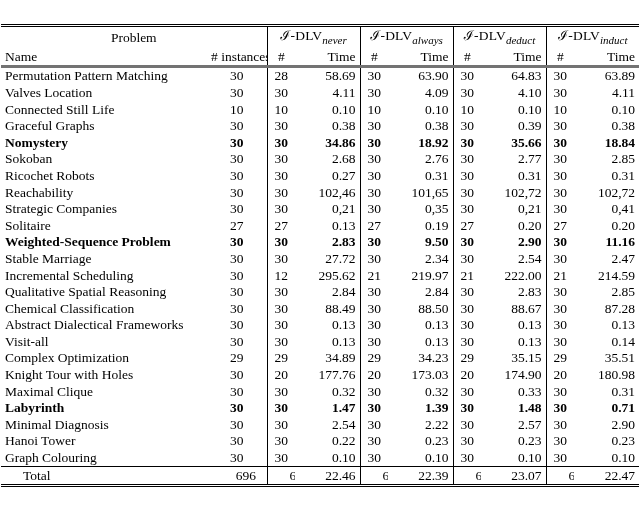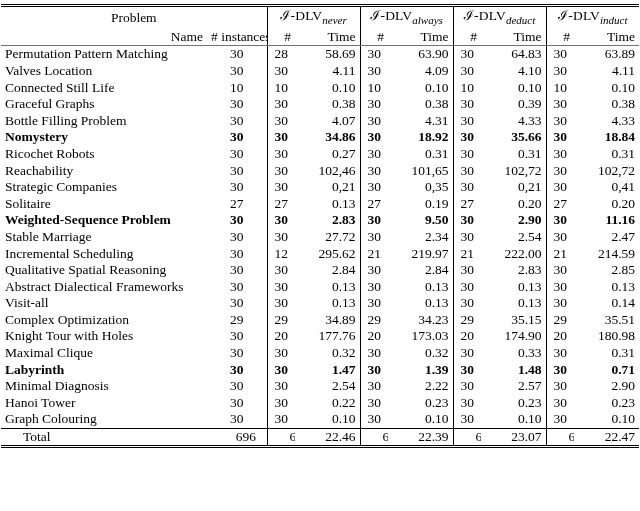--- a/index.html
+++ b/index.html
@@ -3,21 +3,21 @@
 <meta charset="utf-8">
 <style>
   * { box-sizing: border-box; }
   html, body {
     margin: 0; padding: 0;
     background: #ffffff;
     width: 640px; height: 511px;
     font-family: "Liberation Serif", "DejaVu Serif", serif;
     color: #000;
   }
-  .page { padding: 4px 1px 0 1px; }
+  .page { padding: 4px 1px 0 1px; margin-top: 20px; }
   table {
     border-collapse: collapse;
     width: 638px;
     table-layout: fixed;
     border-top: 3px double #000;
     border-bottom: 3px double #000;
     font-size: 13.5px;
   }
   col.c-name { width: 206px; }
   col.c-inst { width: 60px; }
@@ -27,21 +27,21 @@
     padding: 0.5px 4px;
     line-height: 15.6px;
     font-weight: normal;
     overflow: hidden;
     white-space: nowrap;
   }
   .al { text-align: left; }
   .ac { text-align: center; }
   .ar { text-align: right; }
   .sep { border-right: 1px solid #000; }
-  thead tr.subhead th { border-bottom: 1px solid #737373; text-align: right; }
+  thead tr.subhead th { border-bottom: 3px solid #737373; }
   tfoot td { border-top: 1px solid #000; padding-left: 22px; }
   tr.bold td { font-weight: bold; }
   th.solver-head { font-weight: normal; }
   th.solver-head .variant {
     font-style: italic;
     font-size: 11px;
     vertical-align: sub;
   }
   th.solver-head .solver-name { letter-spacing: 0.2px; }
   thead th { font-weight: normal; }
@@ -126,43 +126,43 @@
           <td class="ac sep">30</td>
           <td class="ac">30</td>
           <td class="ar sep">0.38</td>
           <td class="ac">30</td>
           <td class="ar sep">0.38</td>
           <td class="ac">30</td>
           <td class="ar sep">0.39</td>
           <td class="ac">30</td>
           <td class="ar">0.38</td>
         </tr>
-        <tr>
-          <td class="al">Bottle Filling Problem</td>
-          <td class="ac sep">30</td>
-          <td class="ac">30</td>
-          <td class="ar sep">4.07</td>
-          <td class="ac">30</td>
-          <td class="ar sep">4.31</td>
-          <td class="ac">30</td>
-          <td class="ar sep">4.33</td>
-          <td class="ac">30</td>
-          <td class="ar">4.33</td>
-        </tr>
         <tr class="bold">
           <td class="al">Nomystery</td>
           <td class="ac sep">30</td>
           <td class="ac">30</td>
           <td class="ar sep">34.86</td>
           <td class="ac">30</td>
           <td class="ar sep">18.92</td>
           <td class="ac">30</td>
           <td class="ar sep">35.66</td>
           <td class="ac">30</td>
           <td class="ar">18.84</td>
+        </tr>
+        <tr>
+          <td class="al">Sokoban</td>
+          <td class="ac sep">30</td>
+          <td class="ac">30</td>
+          <td class="ar sep">2.68</td>
+          <td class="ac">30</td>
+          <td class="ar sep">2.76</td>
+          <td class="ac">30</td>
+          <td class="ar sep">2.77</td>
+          <td class="ac">30</td>
+          <td class="ar">2.85</td>
         </tr>
         <tr>
           <td class="al">Ricochet Robots</td>
           <td class="ac sep">30</td>
           <td class="ac">30</td>
           <td class="ar sep">0.27</td>
           <td class="ac">30</td>
           <td class="ar sep">0.31</td>
           <td class="ac">30</td>
           <td class="ar sep">0.31</td>
@@ -245,20 +245,32 @@
           <td class="al">Qualitative Spatial Reasoning</td>
           <td class="ac sep">30</td>
           <td class="ac">30</td>
           <td class="ar sep">2.84</td>
           <td class="ac">30</td>
           <td class="ar sep">2.84</td>
           <td class="ac">30</td>
           <td class="ar sep">2.83</td>
           <td class="ac">30</td>
           <td class="ar">2.85</td>
+        </tr>
+        <tr>
+          <td class="al">Chemical Classification</td>
+          <td class="ac sep">30</td>
+          <td class="ac">30</td>
+          <td class="ar sep">88.49</td>
+          <td class="ac">30</td>
+          <td class="ar sep">88.50</td>
+          <td class="ac">30</td>
+          <td class="ar sep">88.67</td>
+          <td class="ac">30</td>
+          <td class="ar">87.28</td>
         </tr>
         <tr>
           <td class="al">Abstract Dialectical Frameworks</td>
           <td class="ac sep">30</td>
           <td class="ac">30</td>
           <td class="ar sep">0.13</td>
           <td class="ac">30</td>
           <td class="ar sep">0.13</td>
           <td class="ac">30</td>
           <td class="ar sep">0.13</td>

